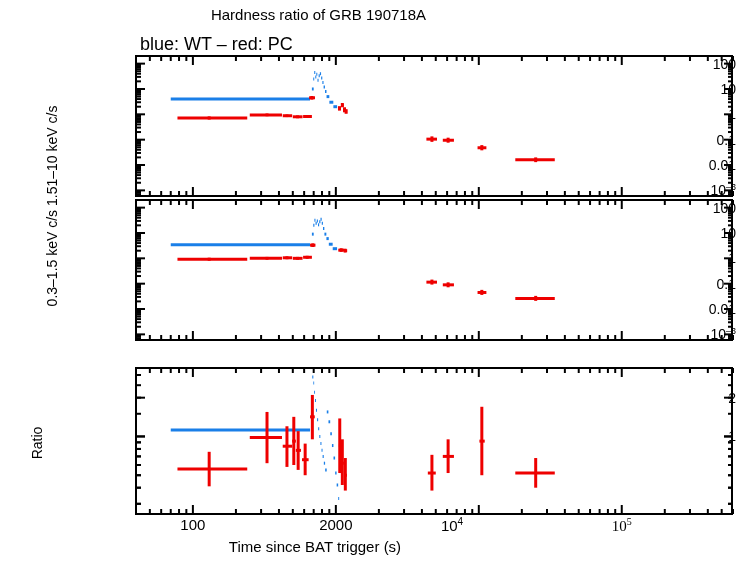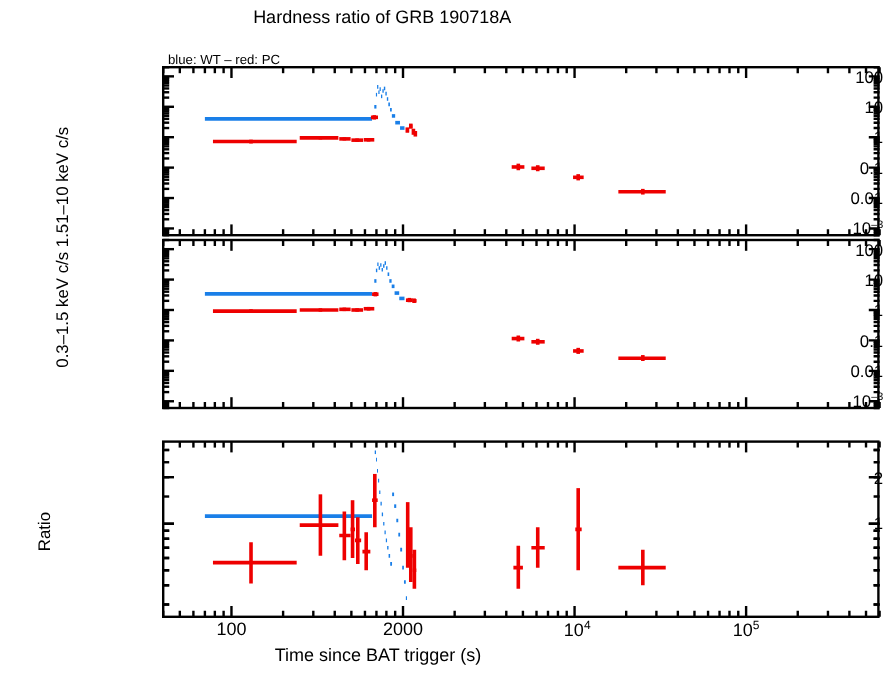--- a/index.html
+++ b/index.html
@@ -1,21 +1,21 @@
 <!DOCTYPE html>
 <html><head>
 <meta charset="utf-8">
 <style>
   html,body{margin:0;padding:0;background:#ffffff;}
   body{width:742px;height:566px;font-family:"Liberation Sans",sans-serif;color:#000;}
   #root{position:relative;width:742px;height:566px;overflow:hidden;}
 
   .txt{position:absolute;white-space:nowrap;}
   #title{left:0;top:6px;width:637px;text-align:center;font-size:15px;}
-  #subtitle{left:140px;top:44px;font-size:11px;text-align:right;}
+  #subtitle{left:140px;top:34px;font-size:18px;text-align:right;}
   #xlabel{left:0;top:538px;width:630px;text-align:center;font-size:15px;}
 
   #ylabel{position:absolute;left:-108px;top:198px;width:320px;text-align:center;
           font-size:14px;transform:rotate(-90deg);transform-origin:center center;}
   #ylabel3{position:absolute;left:-3px;top:435px;width:80px;text-align:center;
           font-size:14px;transform:rotate(-90deg);transform-origin:center center;}
 
   .panel{position:absolute;left:135px;border:2px solid #000;background:#fff;box-sizing:border-box;}
   #p1{top:55px;width:598px;height:142px;}
   #p2{top:199px;width:598px;height:142px;}
@@ -676,16 +676,16 @@
       <div class="ylab" style="top:207.63083915774402px;">100</div>
       <div class="ylab" style="top:232.9799381434205px;">10</div>
       <div class="ylab" style="top:258.32903712909695px;">1</div>
       <div class="ylab" style="top:283.67813611477345px;">0.1</div>
       <div class="ylab" style="top:309.02723510044996px;">0.01</div>
       <div class="ylab" style="top:334.3763340861264px;">10<sup>–3</sup></div>
       <div class="ylab" style="top:397.68185941636796px;">2</div>
       <div class="ylab" style="top:436.4545729442453px;">1</div>
       <div class="xlab" style="left:192.88816896949874px;">100</div>
       <div class="xlab" style="left:335.84481502109793px;">2000</div>
-      <div class="xlab" style="left:481px;">10<sup>4</sup></div>
-      <div class="xlab" style="left:621.7581071242962px;">10<sup>5</sup></div>
+      <div class="xlab" style="left:452px;">10<sup>4</sup></div>
+      <div class="xlab" style="left:621.7581071242962px;font-family:Liberation Serif, serif;">10<sup>5</sup></div>
     </div>
 </div>
 
 </body></html>

